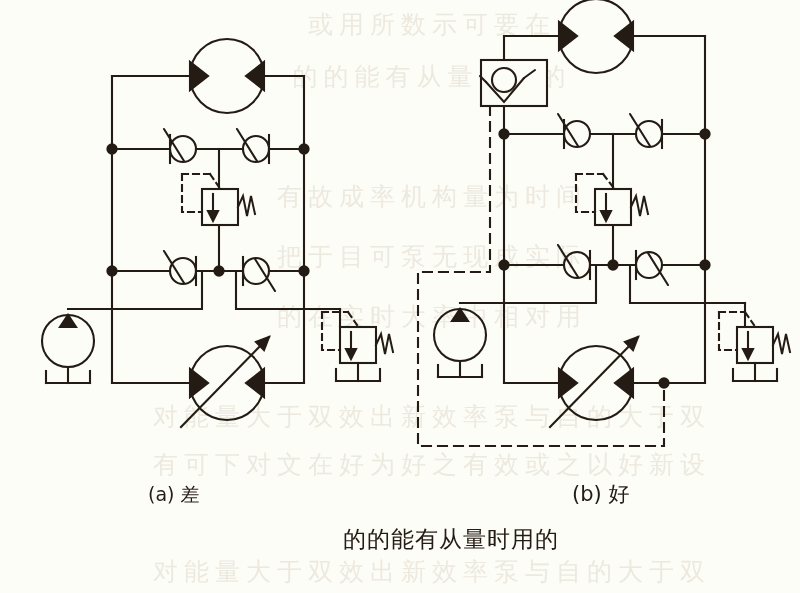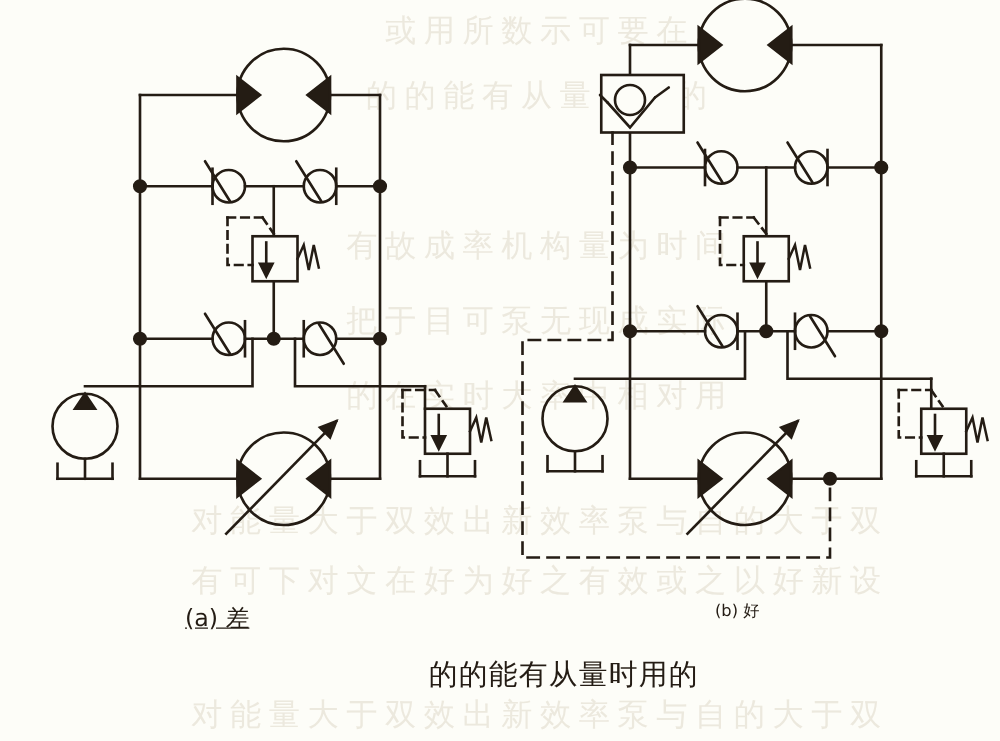--- a/index.html
+++ b/index.html
@@ -19,22 +19,22 @@
     font-size:25px;letter-spacing:6px;white-space:nowrap;
     text-align:center;opacity:.95;
   }
   .schematic{position:absolute;left:0;top:0;}
   .caption{
     position:absolute;
     color:#241c14;
     font-family:"DejaVu Sans","Liberation Sans",sans-serif;
     white-space:nowrap;
   }
-  #cap-a{left:116px;top:482px;font-size:19px;text-decoration:underline;}
-  #cap-b{left:540px;top:480px;font-size:13px;}
+  #cap-a{left:116px;top:482px;font-size:19px;}
+  #cap-b{left:540px;top:480px;font-size:21px;}
   #cap-main{left:311px;top:524px;font-size:23px;letter-spacing:1px;}
 </style>
 </head>
 <body>
 
 <div id="page">
 
   <div class="ghost-layer">
     <div class="ghost-row" style="top:8px">或用所数示可要在</div>
     <div class="ghost-row" style="top:60px">的的能有从量时用的</div>

